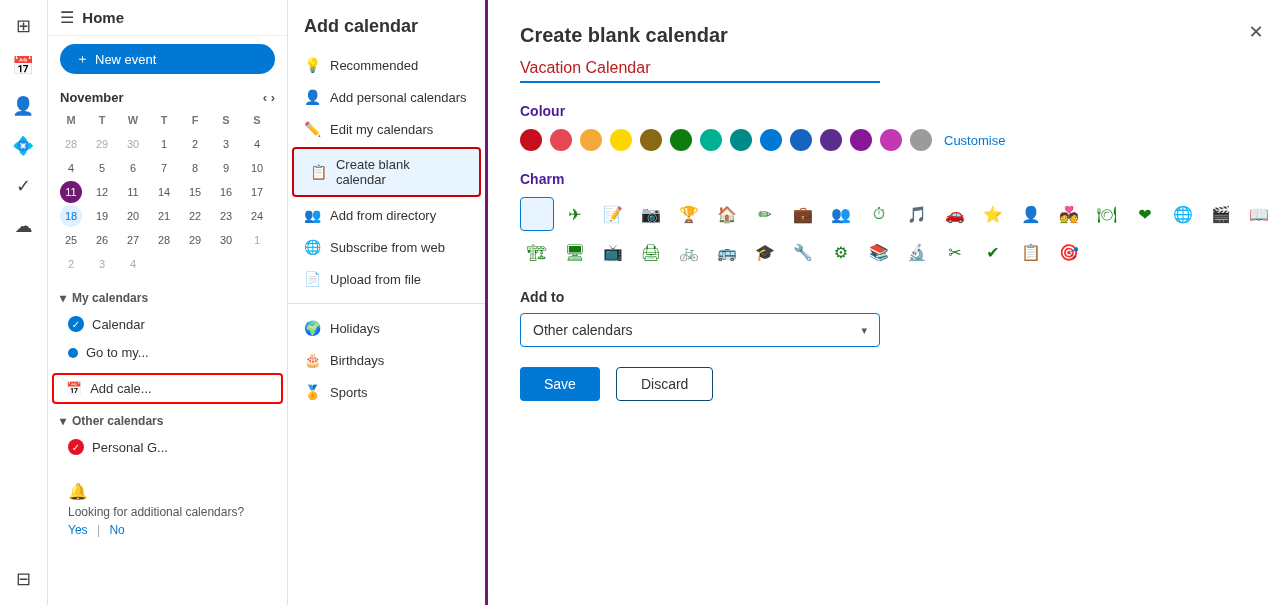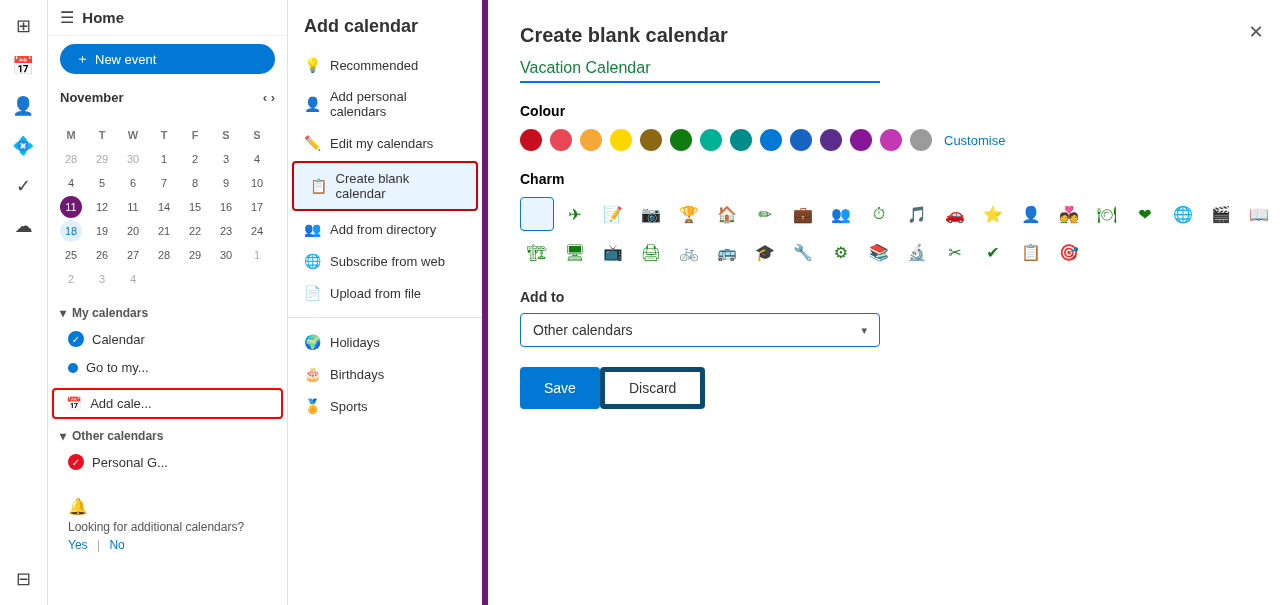--- a/index.html
+++ b/index.html
@@ -58,21 +58,21 @@
       align-items: center;
       gap: 6px;
     }
 
     
     .mini-calendar {
       padding: 8px 12px;
     }
     .mini-cal-header {
       display: flex; align-items: center; justify-content: space-between;
-      font-size: 13px; font-weight: 600; color: #333; margin-bottom: 19px;
+      font-size: 13px; font-weight: 600; color: #333; margin-bottom: 4px;
     }
     .mini-cal-grid {
       display: grid; grid-template-columns: repeat(7, 1fr);
       gap: 2px; font-size: 11px; color: #555;
     }
     .mini-cal-cell {
       width: 22px; height: 22px;
       display: flex; align-items: center; justify-content: center;
       border-radius: 50%; cursor: pointer;
     }
@@ -116,21 +116,21 @@
       margin: 8px 12px;
       padding: 8px;
       font-size: 12px; color: #555;
     }
     .looking-notice a { color: #0078d4; cursor: pointer; text-decoration: none; }
 
     
     .add-cal-panel {
       width: 200px;
       background: #fff;
-      border-right: 6px solid #701a75;
+      border-right: 3px solid #701a75;
       flex-shrink: 0;
       display: flex;
       flex-direction: column;
       padding: 0;
       overflow-y: auto;
     }
     .add-cal-title {
       font-size: 18px; font-weight: 600; color: #333;
       padding: 16px 16px 12px;
     }
@@ -163,21 +163,21 @@
     }
     .subtitle { font-size: 13px; color: #555; margin-bottom: 16px; }
     .cal-name-input {
       width: 360px;
       border: none;
       border-bottom: 2px solid #0078d4;
       font-size: 16px; color: #0078d4; font-weight: 500;
       padding: 4px 0; outline: none; margin-bottom: 20px;
     }
 
-    .section-label { font-size: 14px; font-weight: 600; color: #000000; margin-bottom: 10px; }
+    .section-label { font-size: 14px; font-weight: 600; color: #4c1d95; margin-bottom: 10px; }
 
     
     .color-row {
       display: flex; align-items: center; gap: 8px; margin-bottom: 20px; flex-wrap: wrap;
     }
     .color-swatch {
       width: 22px; height: 22px; border-radius: 50%; cursor: pointer;
       border: 2px solid transparent;
     }
     .customise-link { color: #0078d4; font-size: 13px; cursor: pointer; margin-left: 4px; }
@@ -204,27 +204,27 @@
       width: 360px;
       border: 1.5px solid #0078d4;
       border-radius: 4px;
       padding: 8px 12px;
       font-size: 14px; color: #333;
       display: flex; align-items: center; justify-content: space-between;
       cursor: pointer; background: #fff; margin-bottom: 20px;
     }
 
     
-    .action-buttons { display: flex; gap: 0; }
+    .action-buttons { display: flex; gap: 16px; }
     .save-btn {
       background: #0078d4; color: white; border: none;
       padding: 8px 24px; border-radius: 4px; font-size: 14px; cursor: pointer;
     }
     .discard-btn {
-      background: transparent; color: #333; border: 5px solid #0c4a6e;
+      background: transparent; color: #333; border: 1px solid #0c4a6e;
       padding: 8px 24px; border-radius: 4px; font-size: 14px; cursor: pointer;
     }
 
     .chevron { font-size: 11px; color: #555; }
   </style>
 </head>
 <body>
 
 <div class="app-sidebar">
   <div class="app-sidebar-icon">⊞</div>
@@ -396,21 +396,21 @@
   <div class="add-cal-item">
     <span class="add-cal-icon">🏅</span>
     <span>Sports</span>
   </div>
 </div>
 
 <div class="main-content">
   <div class="dialog-title">Create blank calendar</div>
   <div class="close-btn">✕</div>
 
-  <input class="cal-name-input" value="Vacation Calendar" style="color: #15803d; font-size: 16px; font-weight: 500;">
+  <input class="cal-name-input" value="Vacation Calendar" style="color: #b91c1c; font-size: 16px; font-weight: 500;">
 
   <div class="section-label">Colour</div>
   <div class="color-row">
     <div class="color-swatch" style="background:#c50f1f;"></div>
     <div class="color-swatch" style="background:#e74856;"></div>
     <div class="color-swatch" style="background:#f4a938;"></div>
     <div class="color-swatch" style="background:#ffd700;"></div>
     <div class="color-swatch" style="background:#8b6914;"></div>
     <div class="color-swatch" style="background:#107c10;"></div>
     <div class="color-swatch" style="background:#00b294;"></div>

